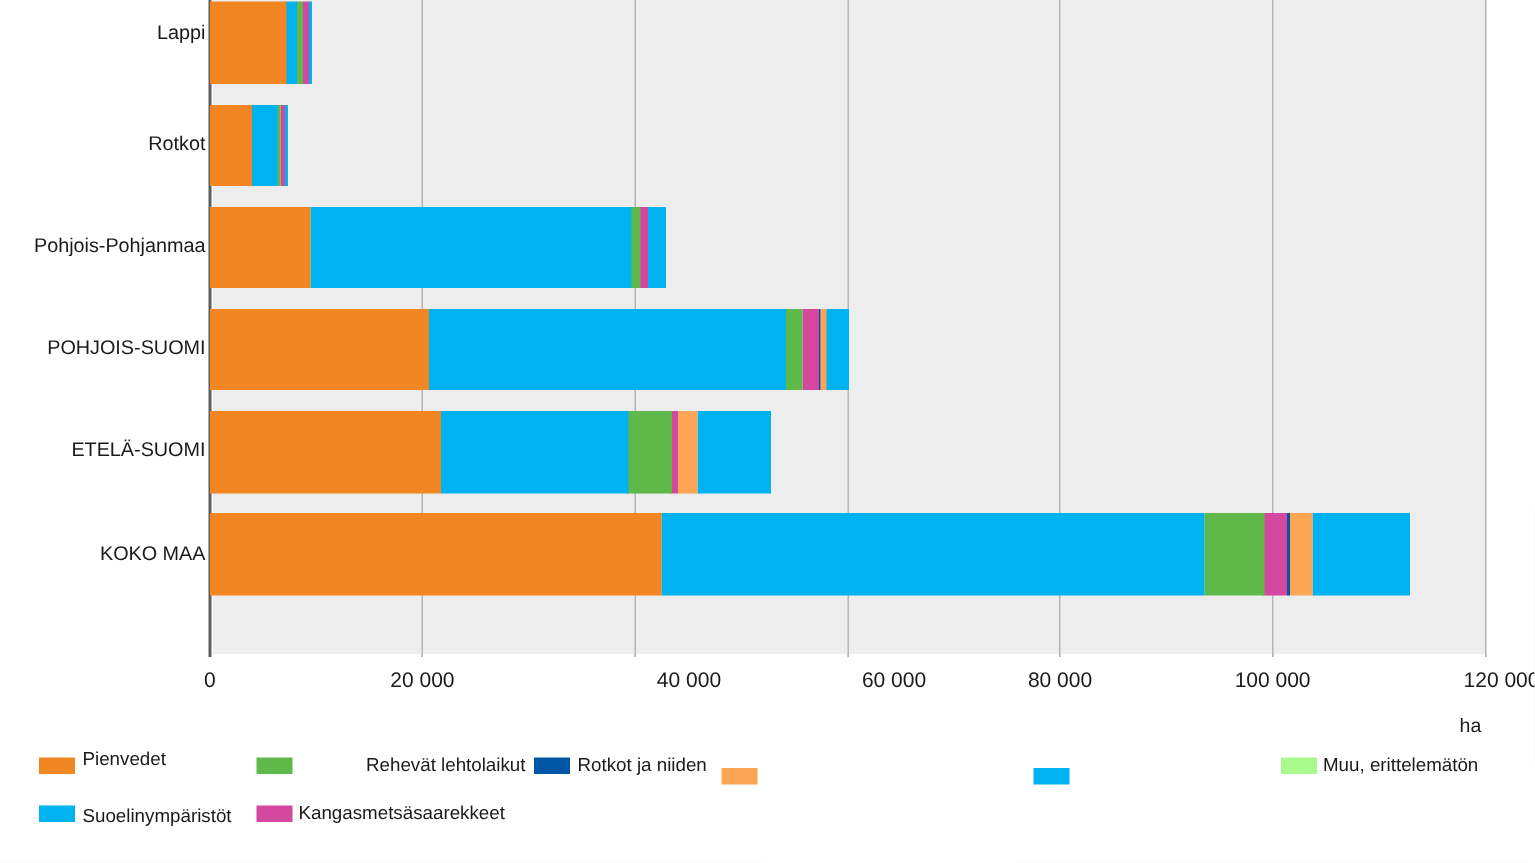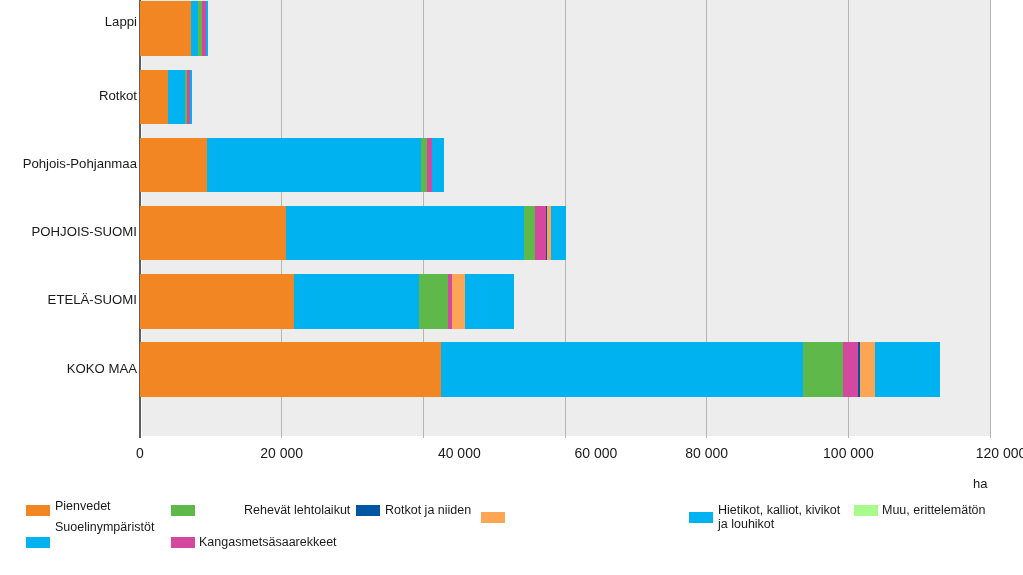--- a/index.html
+++ b/index.html
@@ -111,27 +111,25 @@
       <div class="ticklabel" style="left: 565px; margin-left: 31px;">60 000</div>
       <div class="ticklabel" style="left: 706.7px;">80 000</div>
       <div class="ticklabel" style="left: 848.4px;">100 000</div>
       <div class="ticklabel" style="left: 1001px;">120 000</div>
     </div>
   <div class="unit-label">ha</div>
   <div class="legend" id="legend">
       <div class="swatch" style="left: 26px; top: 7px; background: rgb(242, 134, 34);"></div>
       <div class="legend-text" style="left: 55px; top: 2px; white-space: pre;">Pienvedet</div>
       <div class="swatch" style="left: 26px; top: 39px; background: rgb(0, 178, 239);"></div>
-      <div class="legend-text" style="left: 55px; top: 23px; white-space: pre;">Suoelinympäristöt</div>
+      <div class="legend-text" style="left: 55px; top: 40px; white-space: pre;">Suoelinympäristöt</div>
       <div class="swatch" style="left: 170.8px; top: 7px; background: rgb(95, 185, 74);"></div>
       <div class="legend-text" style="left: 199px; top: 6.2px; white-space: pre; margin-left: 45px;">Rehevät lehtolaikut</div>
       <div class="swatch" style="left: 170.8px; top: 39px; background: rgb(212, 72, 159);"></div>
       <div class="legend-text" style="left: 199px; top: 38.2px; white-space: pre;">Kangasmetsäsaarekkeet</div>
       <div class="swatch" style="left: 356px; top: 7px; background: rgb(0, 85, 164);"></div>
       <div class="legend-text" style="left: 385px; top: 6.2px; white-space: pre;">Rotkot ja niiden</div>
       <div class="swatch" style="left: 481px; top: 14px; background: rgb(252, 165, 84);"></div>
       <div class="swatch" style="left: 689px; top: 14px; background: rgb(0, 178, 239);"></div>
-      <div class="legend-text" style="left: 718px; top: 6.3px; white-space: pre;">Hietikot, kalliot, kivikot
-ja louhikot</div>
       <div class="swatch" style="left: 853.8px; top: 7px; background: rgb(169, 250, 141);"></div>
       <div class="legend-text" style="left: 882px; top: 6.2px; white-space: pre;">Muu, erittelemätön</div>
     </div>
 </div>
 
 </body></html>

